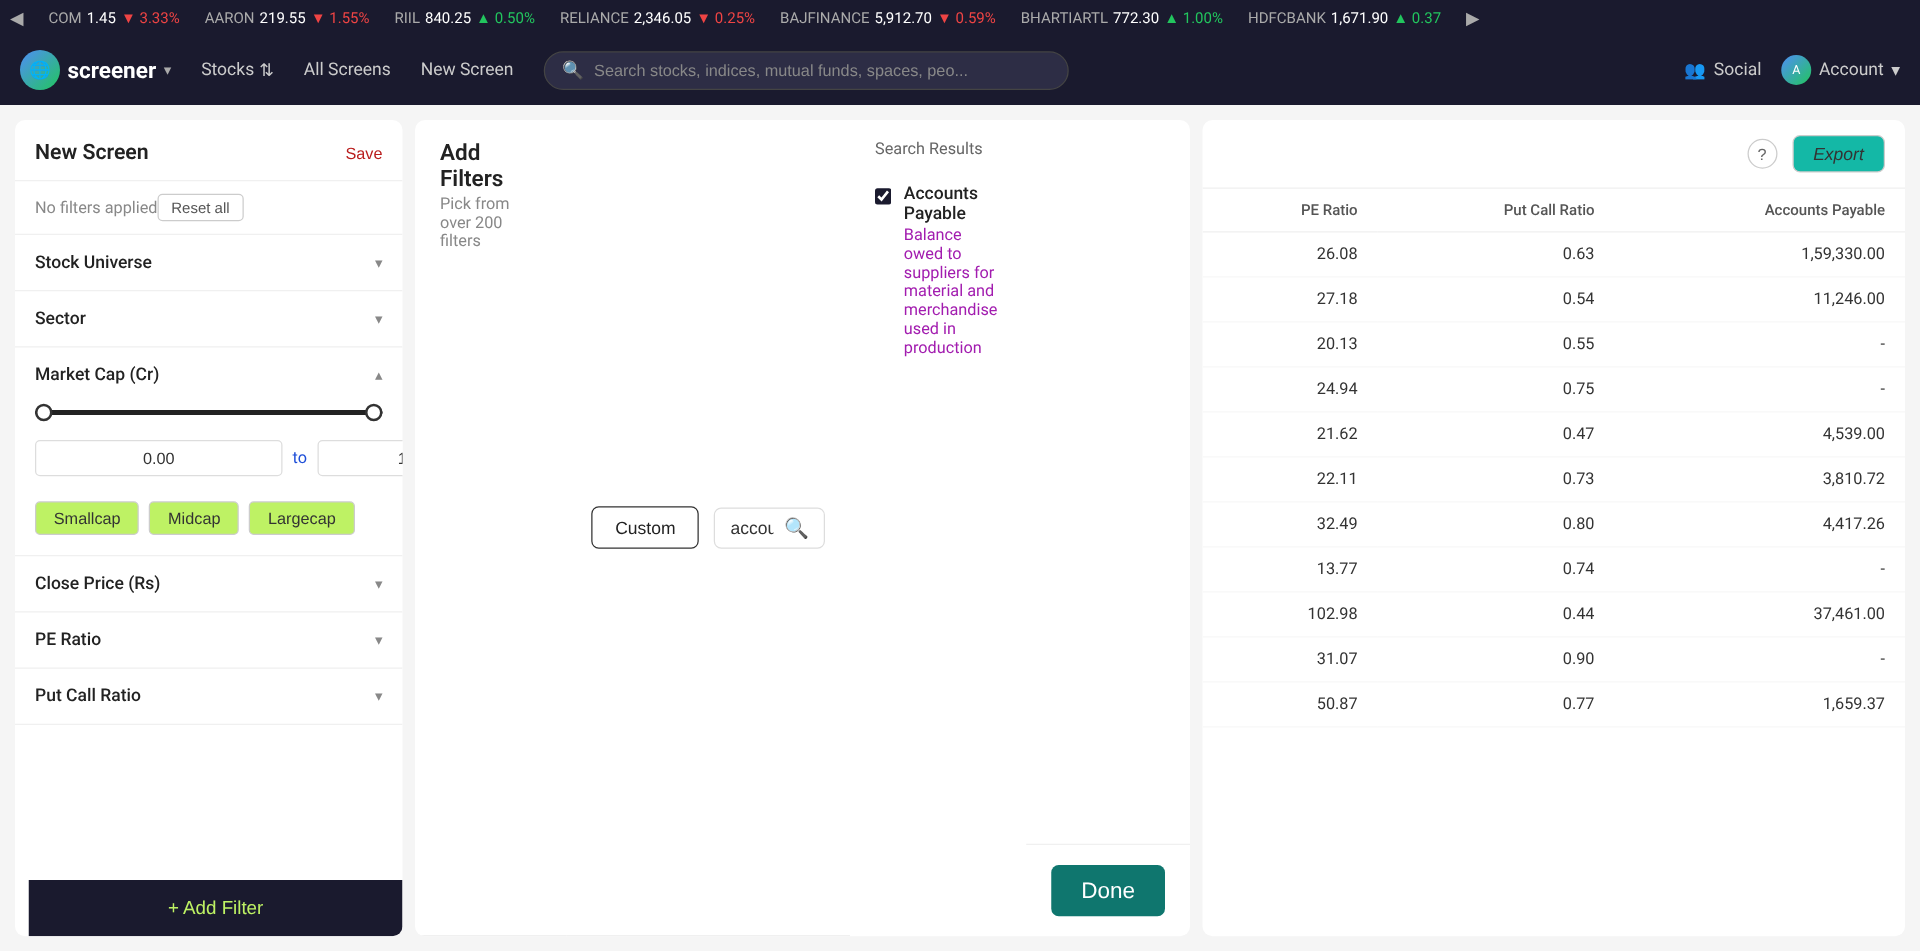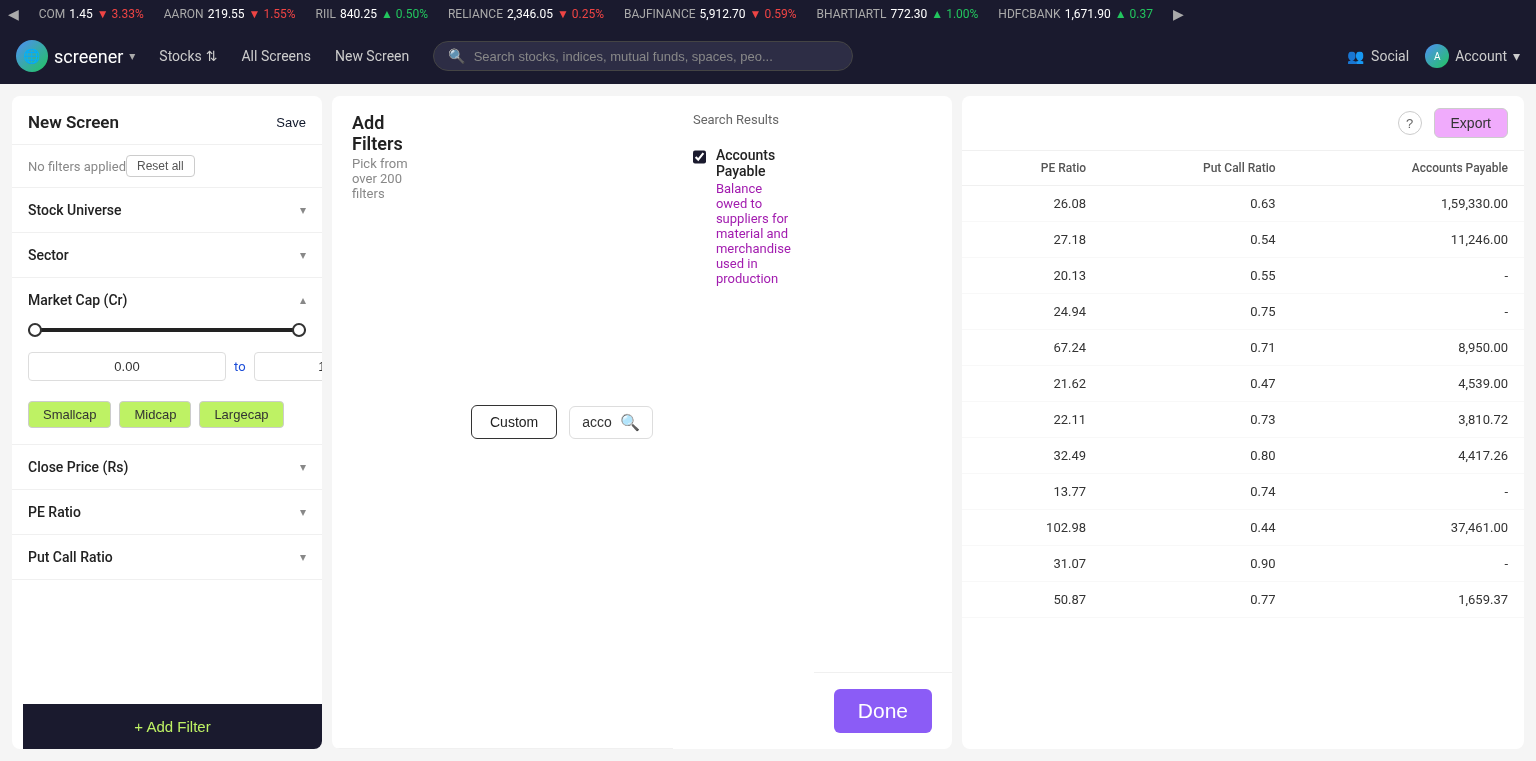--- a/index.html
+++ b/index.html
@@ -35,21 +35,21 @@
       gap: 24px;
     }
     .logo-area { display: flex; align-items: center; gap: 6px; }
     .logo-icon {
       width: 32px; height: 32px;
       background: linear-gradient(135deg, #4f8ef7, #22c55e);
       border-radius: 50%;
       display: flex; align-items: center; justify-content: center;
       font-size: 14px; color: #fff;
     }
-    .logo-text { color: #fff; font-size: 18px; font-weight: 400; }
+    .logo-text { color: #fff; font-size: 18px; font-weight: 700; }
     .logo-chevron { color: #aaa; font-size: 12px; }
     .nav-link { color: #ccc; font-size: 14px; cursor: pointer; display: flex; align-items: center; gap: 4px; }
     .stocks-link { color: #ccc; font-size: 14px; display: flex; align-items: center; gap: 4px; }
     .search-bar {
       flex: 1;
       max-width: 420px;
       background: #2d2d45;
       border: 1px solid #444;
       border-radius: 20px;
       display: flex;
@@ -95,21 +95,21 @@
     }
     .left-header {
       display: flex;
       align-items: center;
       justify-content: space-between;
       padding: 16px 16px 12px;
       border-bottom: 1px solid #f0f0f0;
     }
     .left-title { font-size: 17px; font-weight: 600; color: #222; }
     .save-btn {
-      color: #0f172a;
+      color: #b91c1c;
       font-size: 13px;
       background: none;
       border: none;
       cursor: pointer;
     }
     .filter-status {
       display: flex;
       align-items: center;
       justify-content: flex-start;
       padding: 10px 16px;
@@ -286,26 +286,26 @@
     .result-name { font-size: 14px; font-weight: 500; color: #222; }
     .result-desc { font-size: 13px; color: #a21caf; margin-top: 2px; }
     .done-btn-area {
       padding: 16px 20px;
       display: flex;
       justify-content: flex-end;
       border-top: 1px solid #f0f0f0;
       margin-top: auto;
     }
     .done-btn {
-      background: #8b5cf6;
+      background: #0f766e;
       color: #fff;
       border: none;
       border-radius: 6px;
       padding: 10px 24px;
-      font-size: 21px;
+      font-size: 18px;
       font-weight: 500;
       cursor: pointer;
     }
 
     
     .right-panel {
       background: #fff;
       border-radius: 8px;
       flex: 1;
       display: flex;
@@ -323,26 +323,27 @@
     .help-btn {
       width: 24px; height: 24px;
       border-radius: 50%;
       border: 1px solid #ccc;
       background: #fff;
       display: flex; align-items: center; justify-content: center;
       font-size: 13px; color: #666; cursor: pointer;
     }
     .export-btn {
       border: 1px solid #ccc;
-      background: #f0abfc;
+      background: #14b8a6;
       border-radius: 6px;
       padding: 6px 16px;
       font-size: 14px;
       color: #333;
       cursor: pointer;
+      font-style: italic;
     }
     .data-table { width: 100%; border-collapse: collapse; }
     .data-table th {
       text-align: right;
       font-size: 12px;
       color: #555;
       font-weight: 500;
       padding: 10px 16px;
       border-bottom: 1px solid #f0f0f0;
       white-space: nowrap;
@@ -541,25 +542,20 @@
               <td>20.13</td>
               <td>0.55</td>
               <td>-</td>
             </tr>
             <tr>
               <td>24.94</td>
               <td>0.75</td>
               <td>-</td>
             </tr>
             <tr>
-              <td>67.24</td>
-              <td>0.71</td>
-              <td>8,950.00</td>
-            </tr>
-            <tr>
               <td>21.62</td>
               <td>0.47</td>
               <td>4,539.00</td>
             </tr>
             <tr>
               <td>22.11</td>
               <td>0.73</td>
               <td>3,810.72</td>
             </tr>
             <tr>

